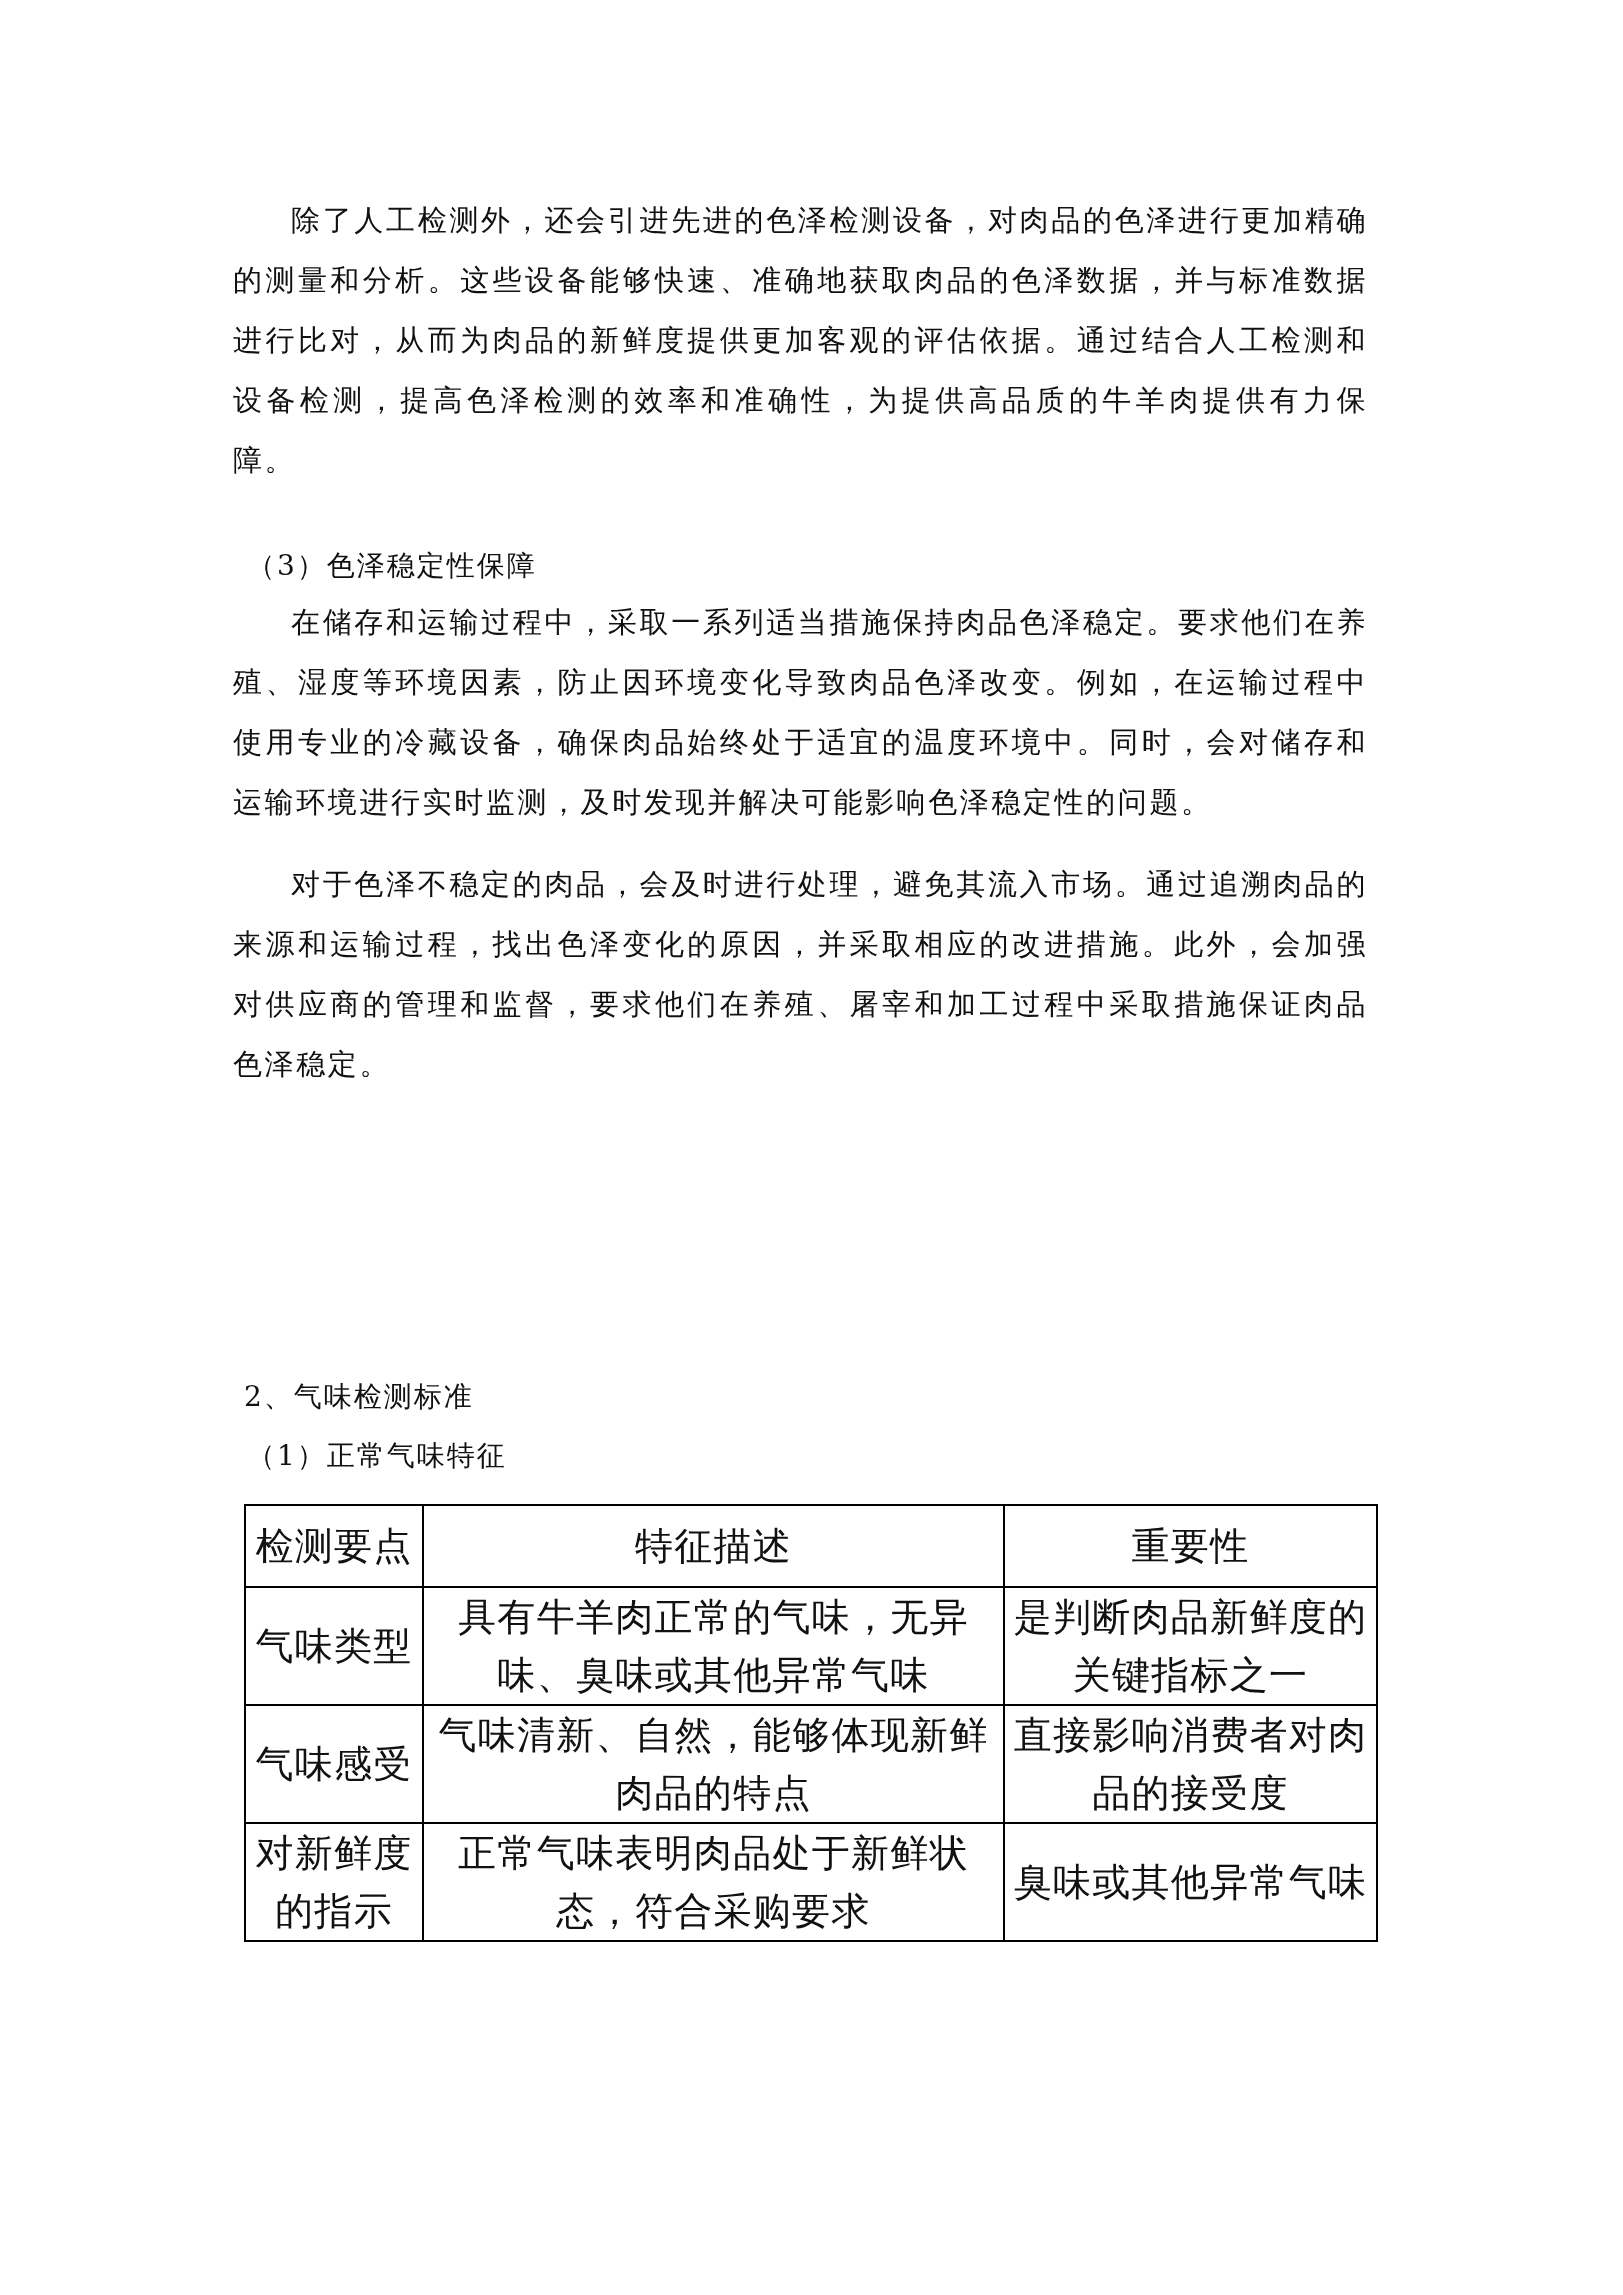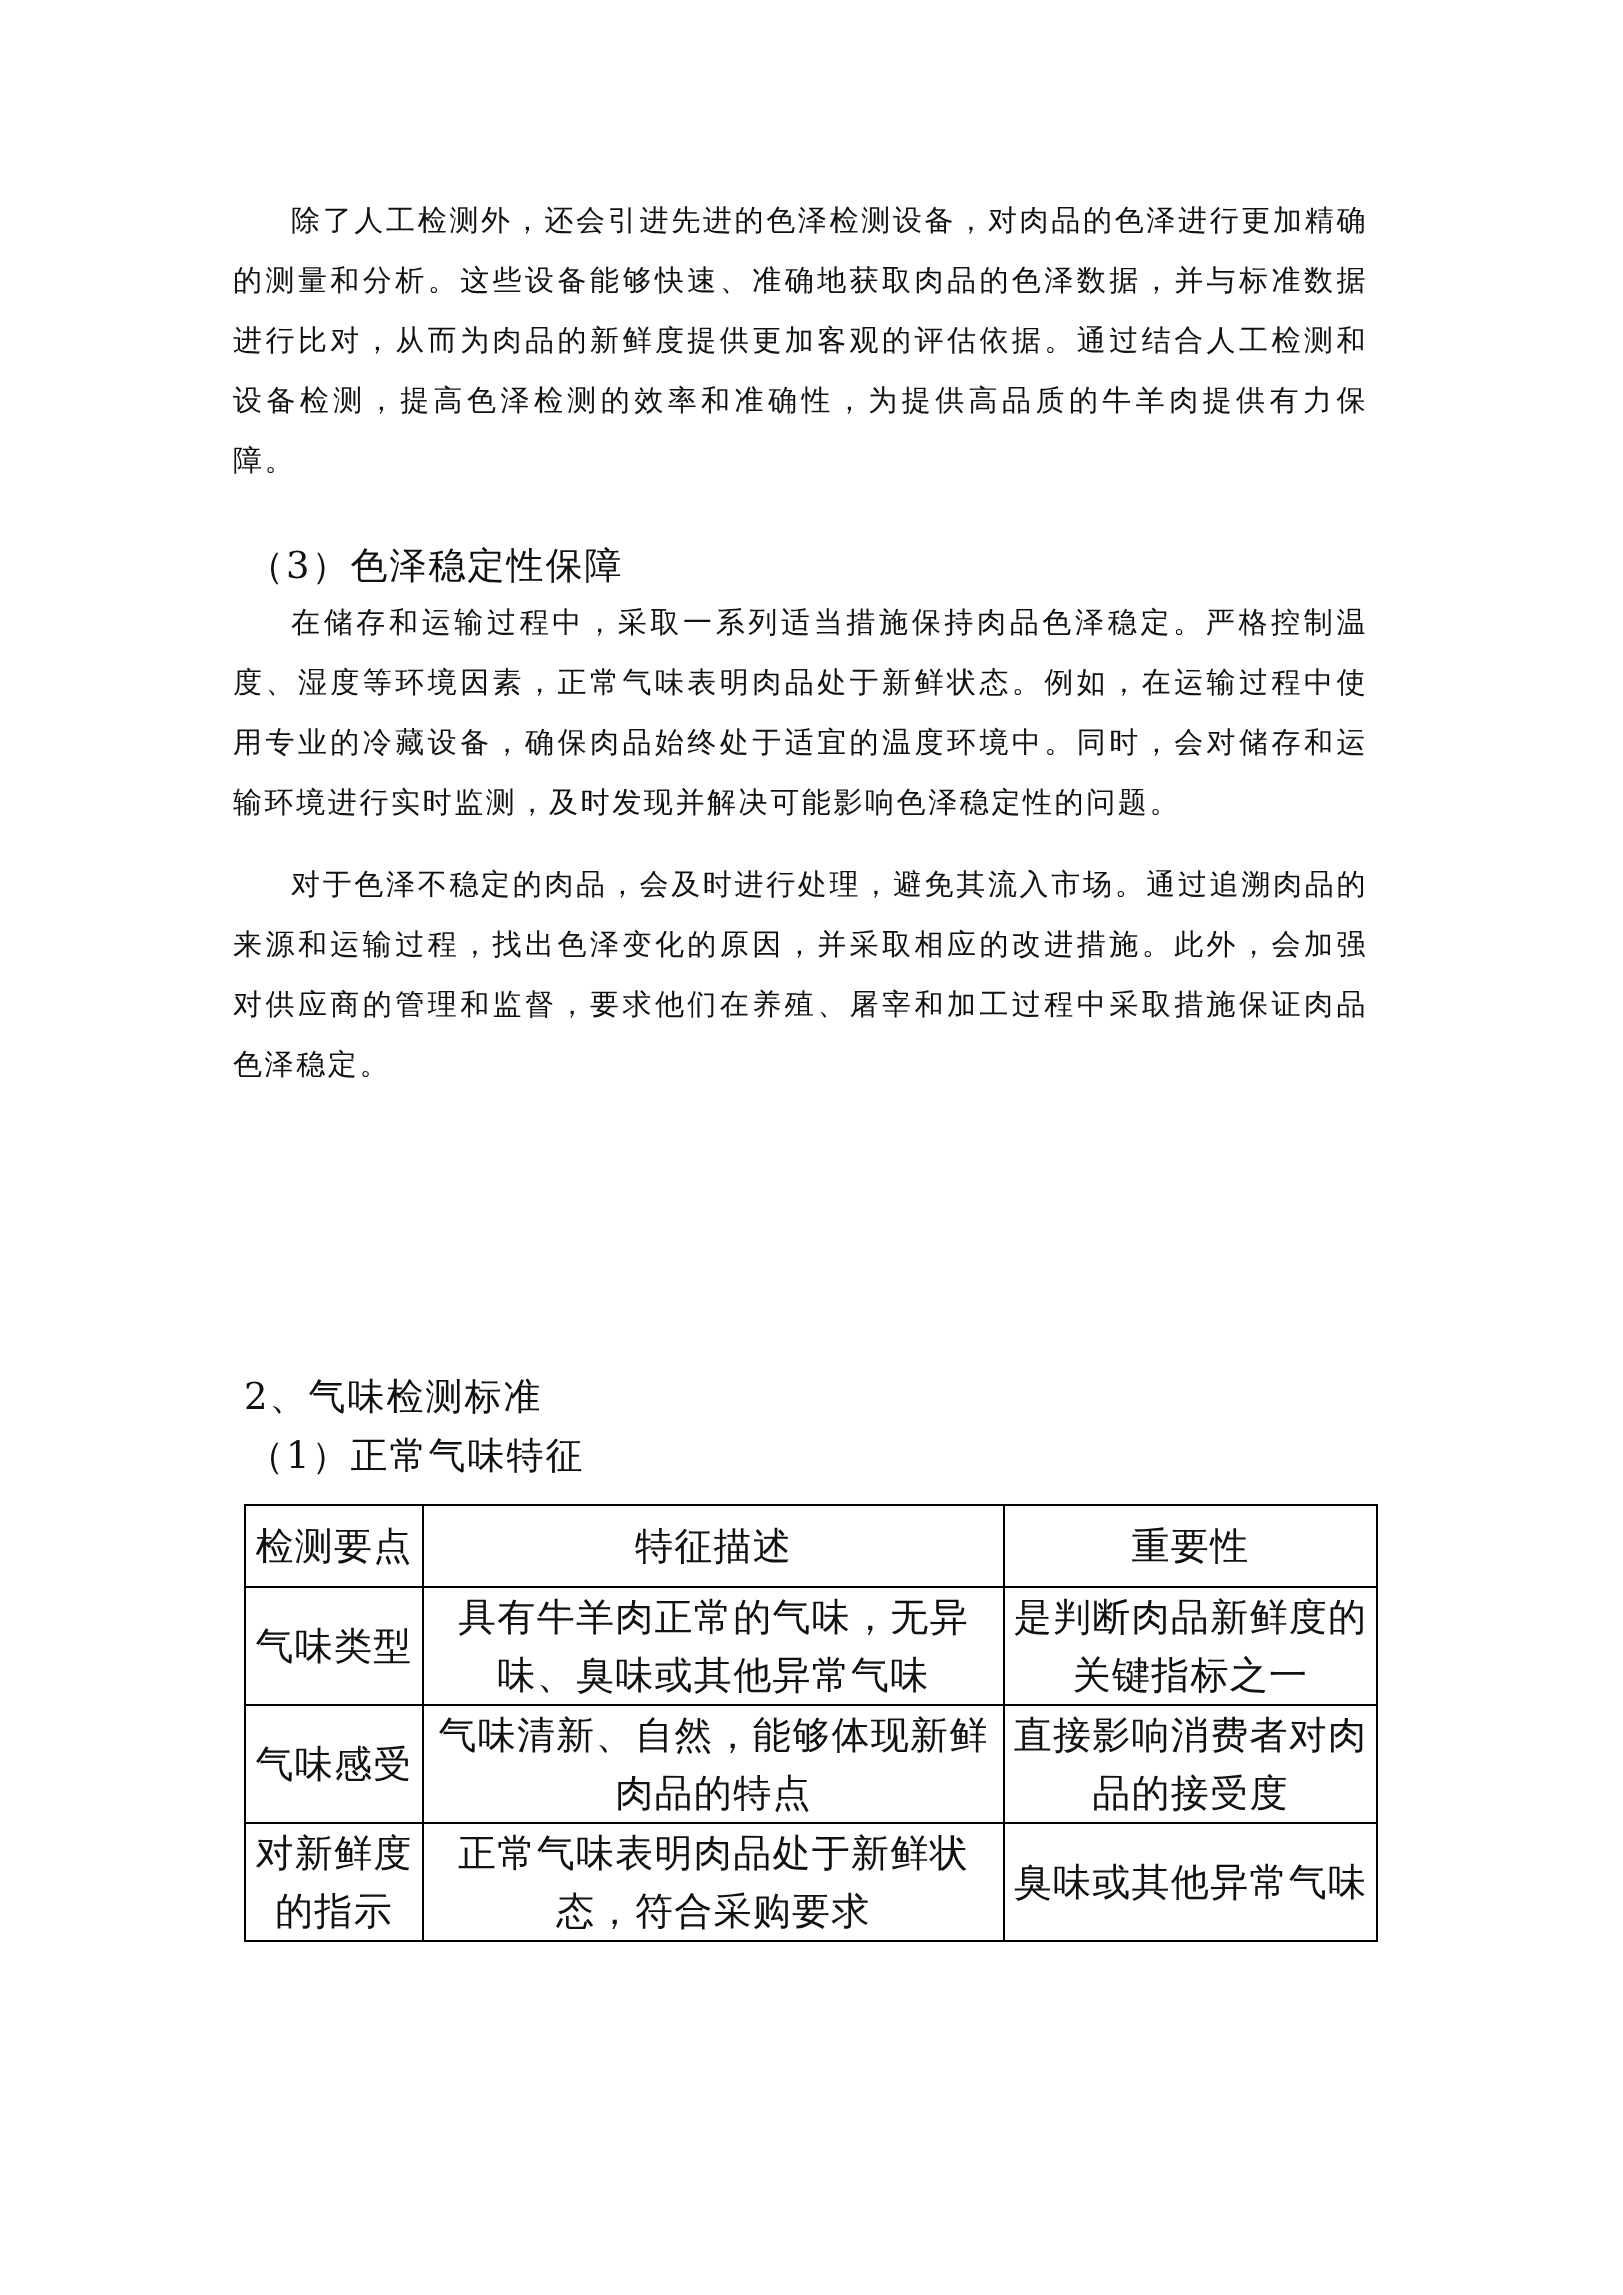--- a/index.html
+++ b/index.html
@@ -8,21 +8,21 @@
     font-family: "DejaVu Serif", "Liberation Serif", serif;
     color: #111111;
   }
   .page { position: absolute; left: 0; top: 0; width: 1623px; height: 2295px; }
   .para {
     position: absolute; left: 233px; width: 1135px;
     font-size: 29px; line-height: 60px; letter-spacing: 2.6px;
     text-align: justify; text-indent: 58px; margin: 0;
   }
   .heading {
-    position: absolute; left: 244px; font-size: 37px; line-height: 39px; margin: 0;
+    position: absolute; left: 244px; font-size: 28px; line-height: 39px; margin: 0;
     letter-spacing: 2px;
   }
   .heading.paren { left: 247px; }
   table.doc-table {
     position: absolute; left: 244px; top: 1504px; width: 1132px;
     border-collapse: collapse; table-layout: fixed;
     font-size: 38px; letter-spacing: 1.3px;
   }
   table.doc-table td, table.doc-table th {
     border: 2px solid #000; text-align: center; vertical-align: middle;
@@ -36,21 +36,21 @@
 </style>
 </head>
 <body>
 
 <div class="page">
 
   <p class="para" style="top:190px;">除了人工检测外，还会引进先进的色泽检测设备，对肉品的色泽进行更加精确的测量和分析。这些设备能够快速、准确地获取肉品的色泽数据，并与标准数据进行比对，从而为肉品的新鲜度提供更加客观的评估依据。通过结合人工检测和设备检测，提高色泽检测的效率和准确性，为提供高品质的牛羊肉提供有力保障。</p>
 
   <p class="heading paren" style="top:546px;">（3）色泽稳定性保障</p>
 
-  <p class="para" style="top:592px;">在储存和运输过程中，采取一系列适当措施保持肉品色泽稳定。严格控制温度、湿度等环境因素，正常气味表明肉品处于新鲜状态。例如，在运输过程中使用专业的冷藏设备，确保肉品始终处于适宜的温度环境中。同时，会对储存和运输环境进行实时监测，及时发现并解决可能影响色泽稳定性的问题。</p>
+  <p class="para" style="top:592px;">在储存和运输过程中，采取一系列适当措施保持肉品色泽稳定。要求他们在养殖、湿度等环境因素，防止因环境变化导致肉品色泽改变。例如，在运输过程中使用专业的冷藏设备，确保肉品始终处于适宜的温度环境中。同时，会对储存和运输环境进行实时监测，及时发现并解决可能影响色泽稳定性的问题。</p>
 
   <p class="para" style="top:854px;">对于色泽不稳定的肉品，会及时进行处理，避免其流入市场。通过追溯肉品的来源和运输过程，找出色泽变化的原因，并采取相应的改进措施。此外，会加强对供应商的管理和监督，要求他们在养殖、屠宰和加工过程中采取措施保证肉品色泽稳定。</p>
 
 
   <p class="heading" style="top:1377px;">2、气味检测标准</p>
 
   <p class="heading paren" style="top:1436px;">（1）正常气味特征</p>
 
   <table class="doc-table">
     <colgroup>

